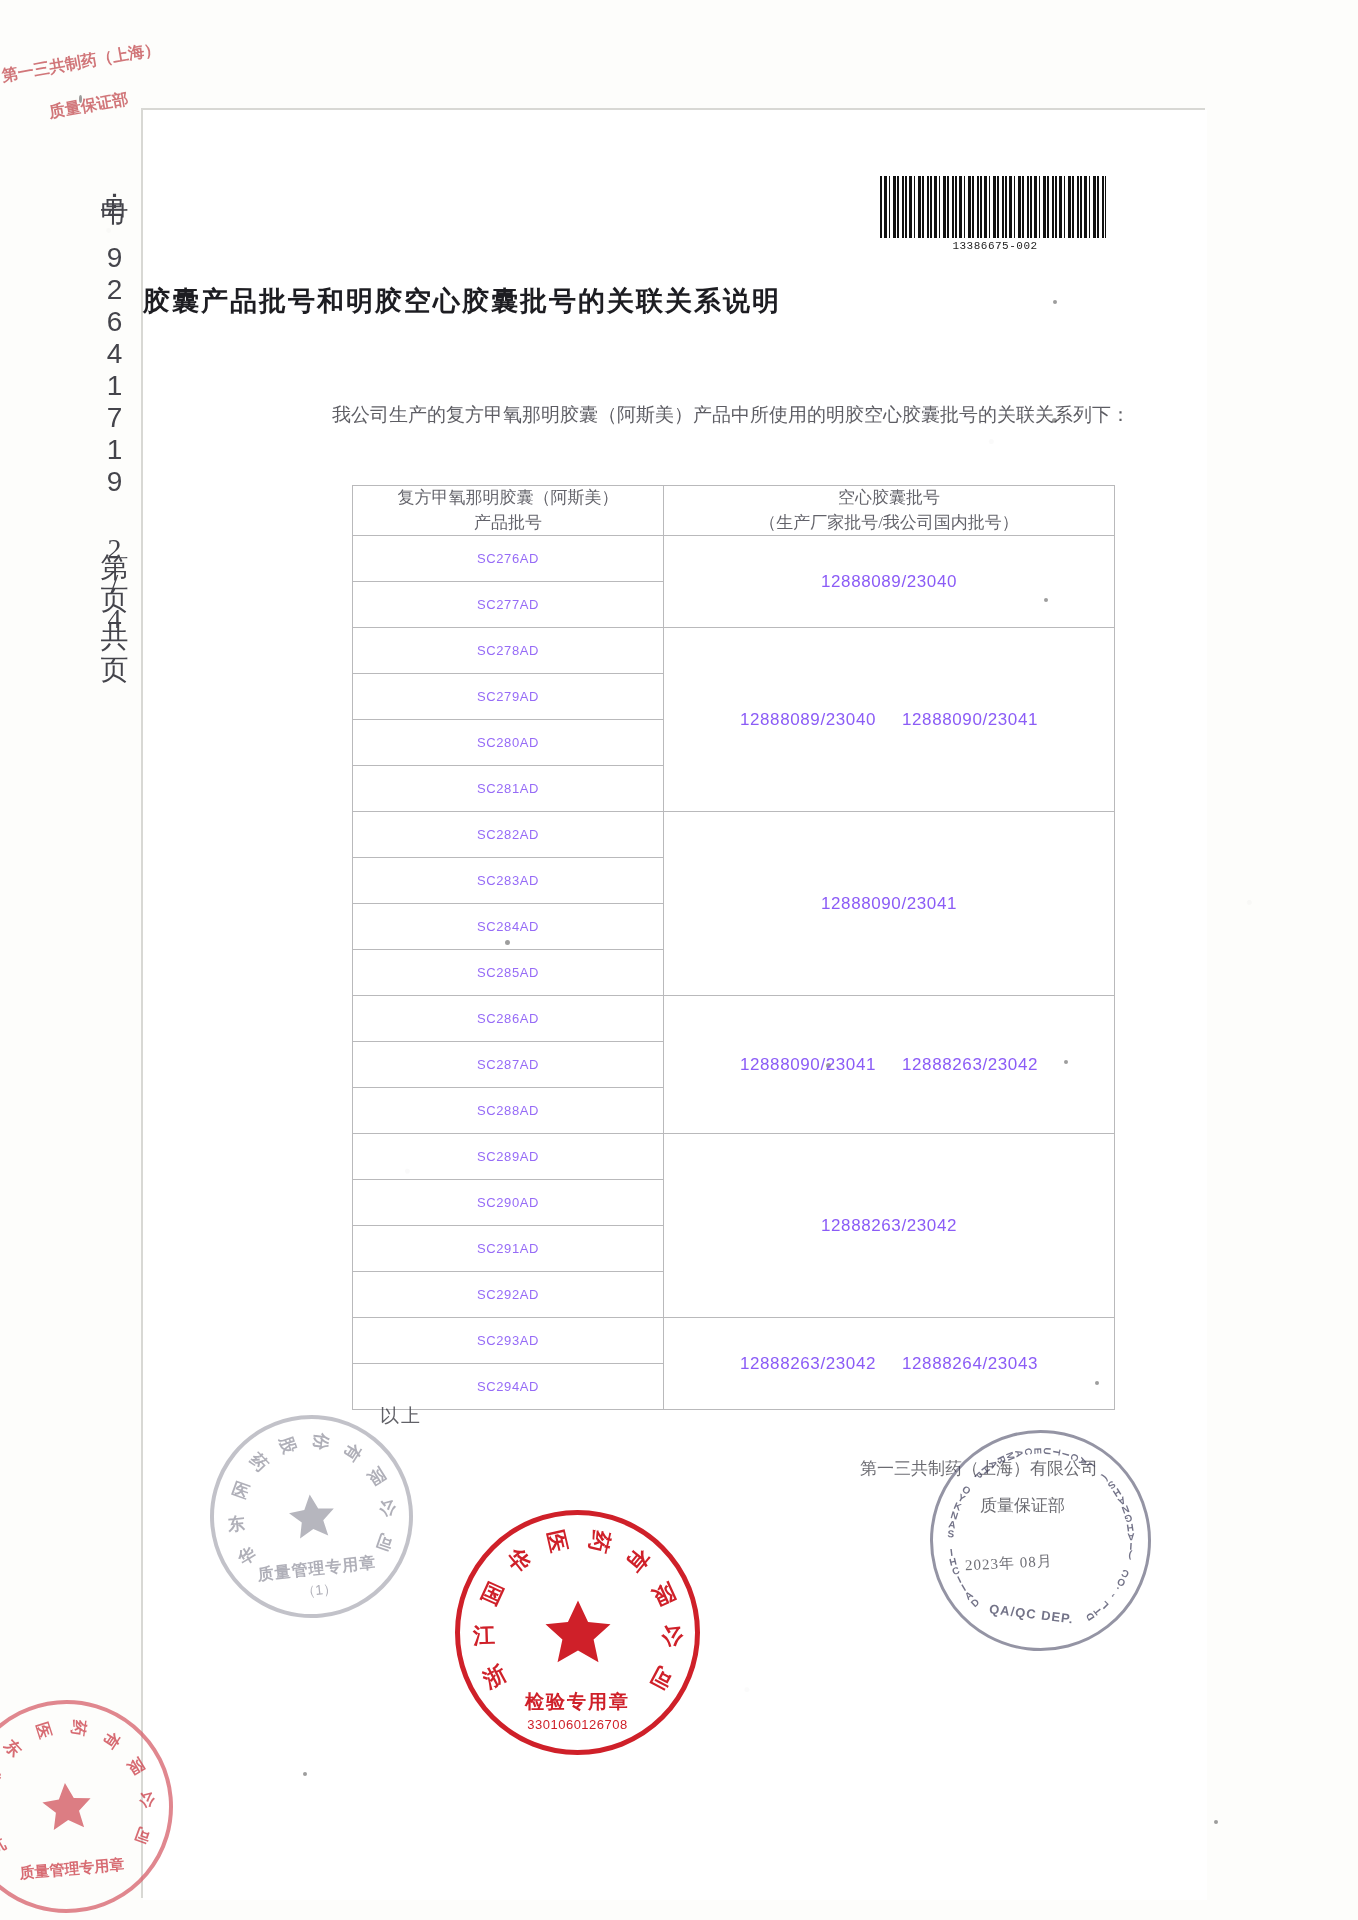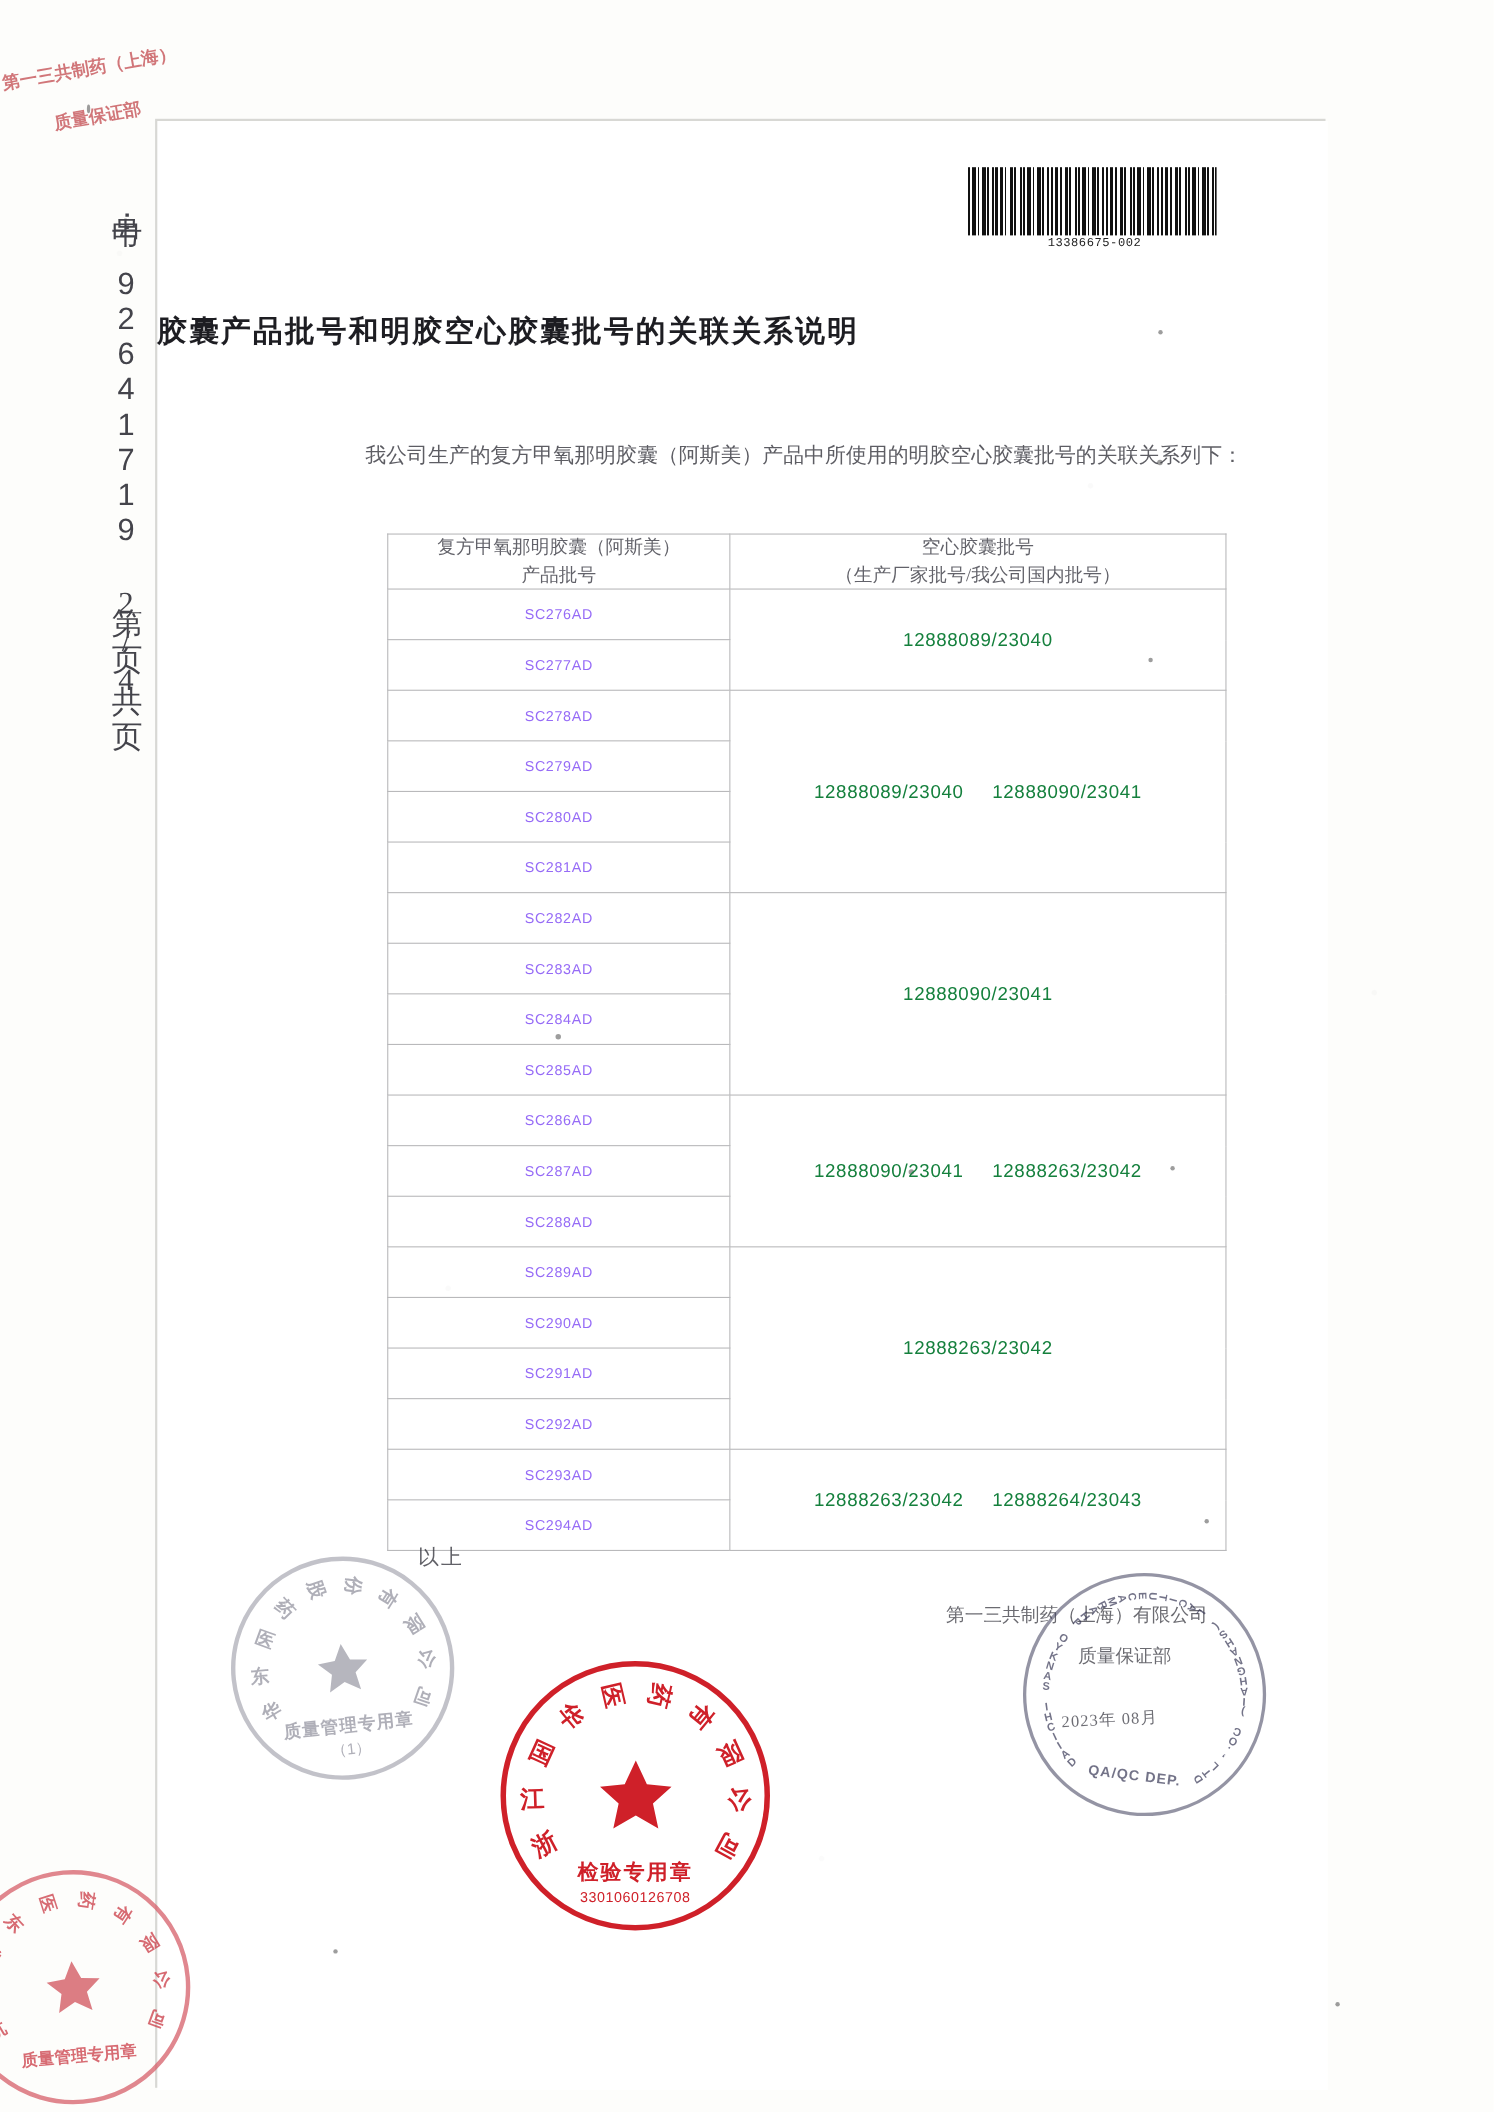--- a/index.html
+++ b/index.html
@@ -62,21 +62,21 @@
   }
   #side-note .num {
     font-family: "Liberation Sans", sans-serif;
     letter-spacing: 1px;
   }
 
   
   #barcode-wrap {
     position: absolute;
     left: 880px;
-    top: 152px;
+    top: 176px;
     width: 230px;
     text-align: center;
   }
   #barcode {
     height: 62px;
     width: 226px;
     background-image: repeating-linear-gradient(90deg,
       #111 0 2px, #fff 2px 4px, #111 4px 7px, #fff 7px 9px,
       #111 9px 10px, #fff 10px 13px, #111 13px 16px, #fff 16px 17px,
       #111 17px 19px, #fff 19px 22px, #111 22px 24px, #fff 24px 25px);
@@ -145,21 +145,21 @@
     opacity: .8;
     font-weight: normal;
     line-height: 1.45;
   }
   #assoc-table .hc-left { width: 310px; margin-top: 43px; }
   #assoc-table .hc-right { width: 450px; }
   #assoc-table td.batch { letter-spacing: .6px; opacity: .9; }
   #assoc-table td.shell {
     letter-spacing: .6px;
     font-size: 17px;
-    color: #15803d;
+    color: #8b5cf6;
   }
   #assoc-table td.shell .pair {
     display: inline-block;
   }
   #assoc-table td.shell .gap { display: inline-block; width: 26px; }
 
   
   #end-mark {
     position: absolute;
     left: 380px;

